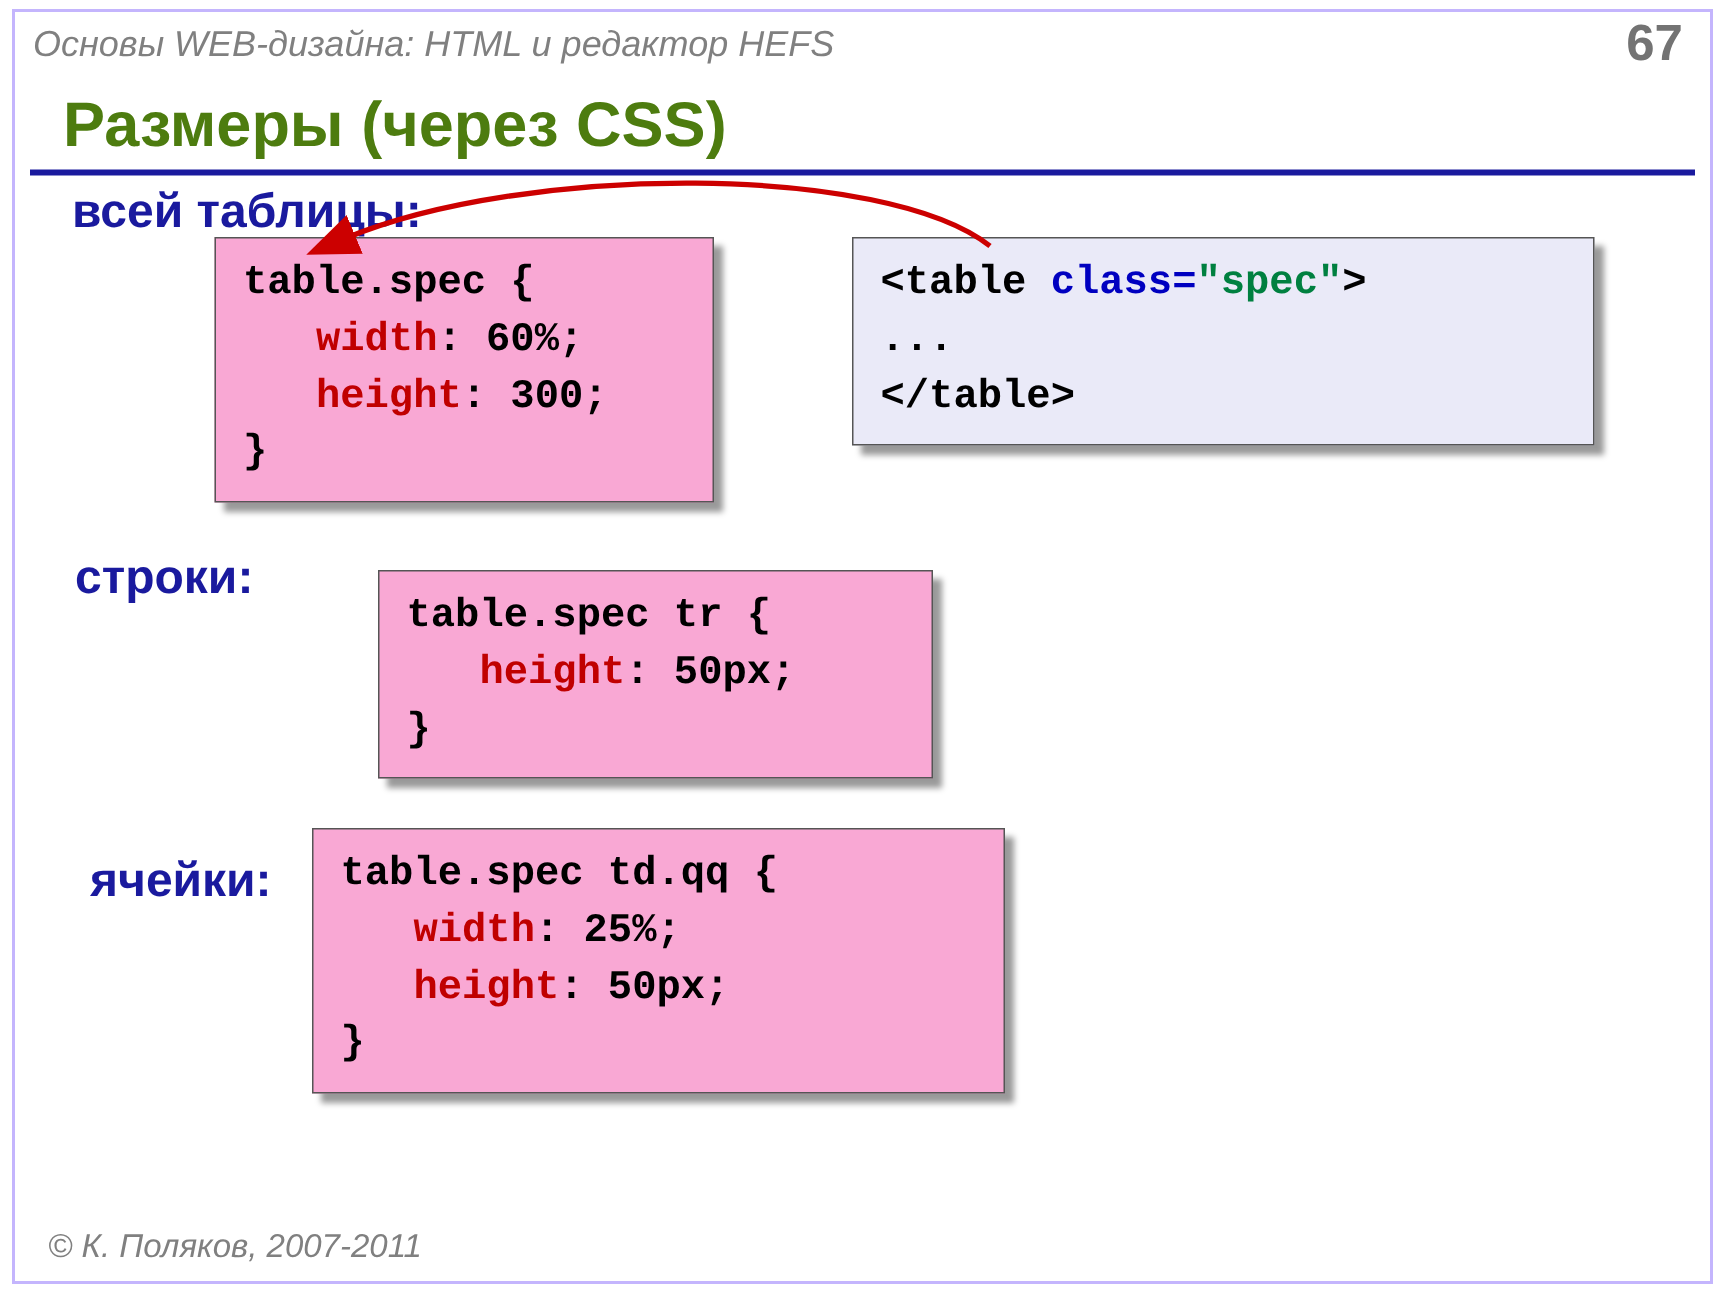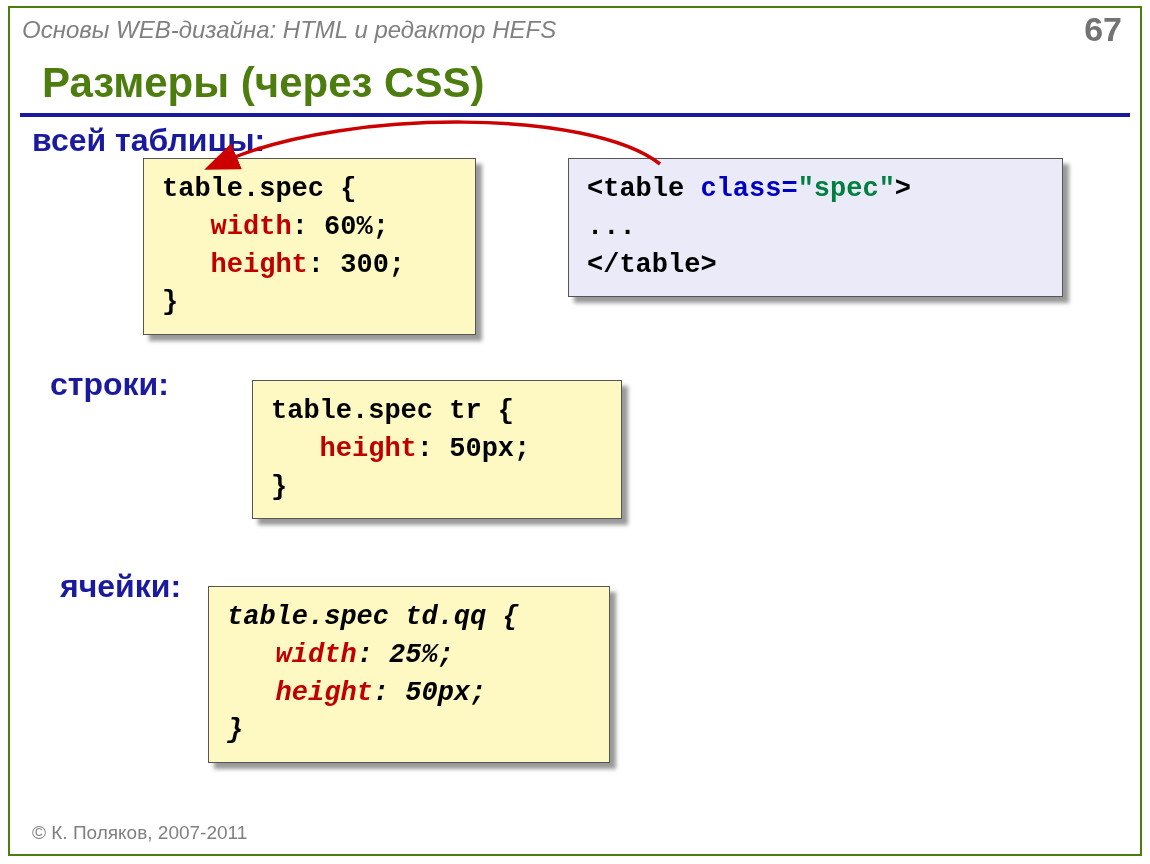--- a/index.html
+++ b/index.html
@@ -8,21 +8,21 @@
       height: 864px;
       background: #fff;
       font-family: Arial, sans-serif;
       position: relative;
       overflow: hidden;
     }
     .slide {
       position: absolute;
       left: 8px; top: 6px;
       width: 1134px; height: 850px;
-      border: 2px solid #4d7c0f;
+      border: 2px solid #c4b5fd;
       background: #fff;
     }
     .header {
       display: flex;
       justify-content: space-between;
       align-items: center;
       padding: 2px 18px 2px 12px;
       color: #808080;
       font-size: 24px;
       font-style: italic;
@@ -40,55 +40,56 @@
       color: #4d7c0f;
       border-bottom: 4px solid #1a1a9e;
       margin: 0 10px;
     }
     .section-label {
       color: #1a1a9e;
       font-size: 32px;
       font-weight: bold;
       position: absolute;
     }
-    .lbl-table { left: 22px; top: 114px; }
+    .lbl-table { left: 38px; top: 114px; }
     .lbl-row { left: 40px; top: 358px; }
     .lbl-cell { left: 50px; top: 560px; }
 
     .codebox {
       position: absolute;
       border: 1.5px solid #555;
       box-shadow: 6px 6px 4px rgba(0,0,0,0.4);
       font-family: "Courier New", monospace;
       font-size: 27px;
       font-weight: bold;
       line-height: 1.4;
       white-space: pre;
     }
-    .yellow { background: #fef9c3; }
+    .yellow { background: #f9a8d4; }
     .blue { background: #EAEAF8; }
 
     .box1 { left: 133px; top: 150px; width: 333px; padding: 12px 18px; }
     .box2 { left: 558px; top: 150px; width: 495px; padding: 12px 18px; }
     .box3 { left: 198px; top: 372px; width: 370px; padding: 12px 18px; margin-left: 44px; }
-    .box4 { left: 198px; top: 578px; width: 402px; padding: 12px 18px; font-style: italic; }
+    .box4 { left: 198px; top: 544px; width: 462px; padding: 12px 18px; }
 
     .c-black { color: #000; }
     .c-red { color: #c00000; }
     .c-blue { color: #0000c0; }
     .c-green { color: #008040; }
 
     .footer {
       position: absolute;
       bottom: 10px; left: 0; right: 0;
       display: flex;
       justify-content: space-between;
       padding: 0 22px;
       color: #808080;
-      font-size: 19px;
+      font-size: 22px;
+      font-style: italic;
       margin-top: 16px;
     }
     .copy-sym { font-family: Arial; }
 
     .arrow {
       position: absolute;
       left: 180px; top: 106px;
       width: 500px; height: 80px;
       pointer-events: none;
     }

